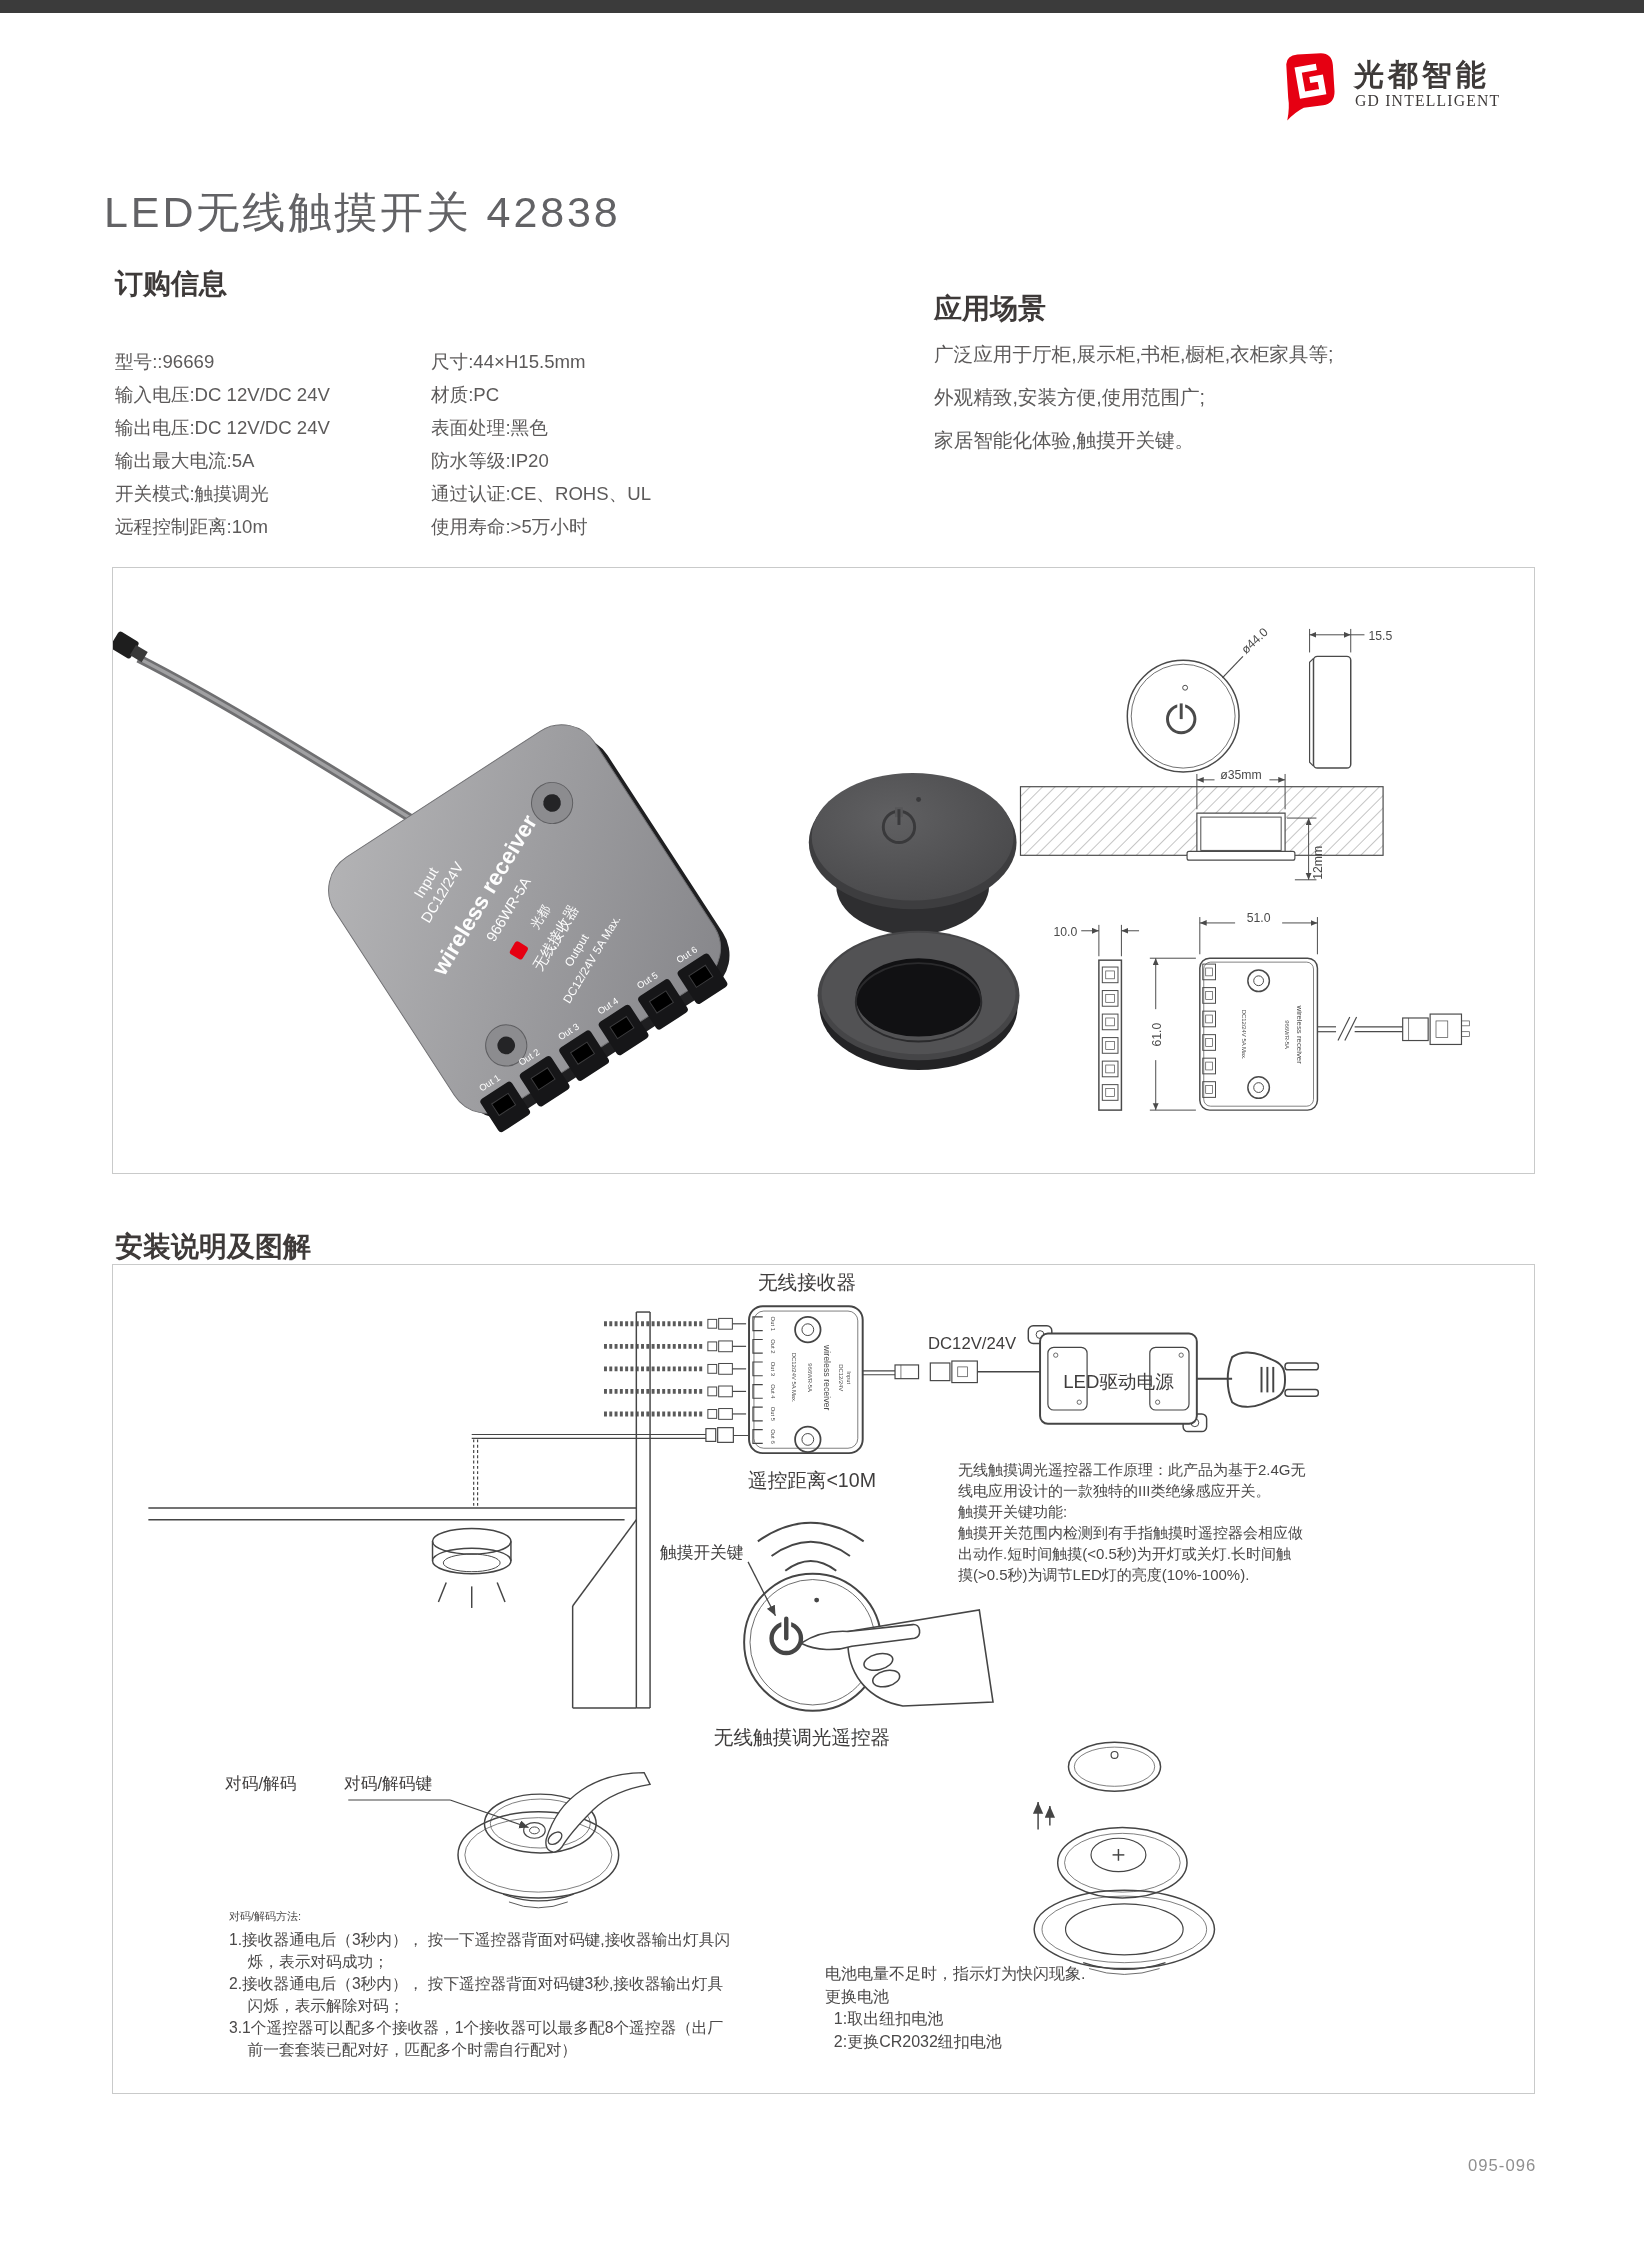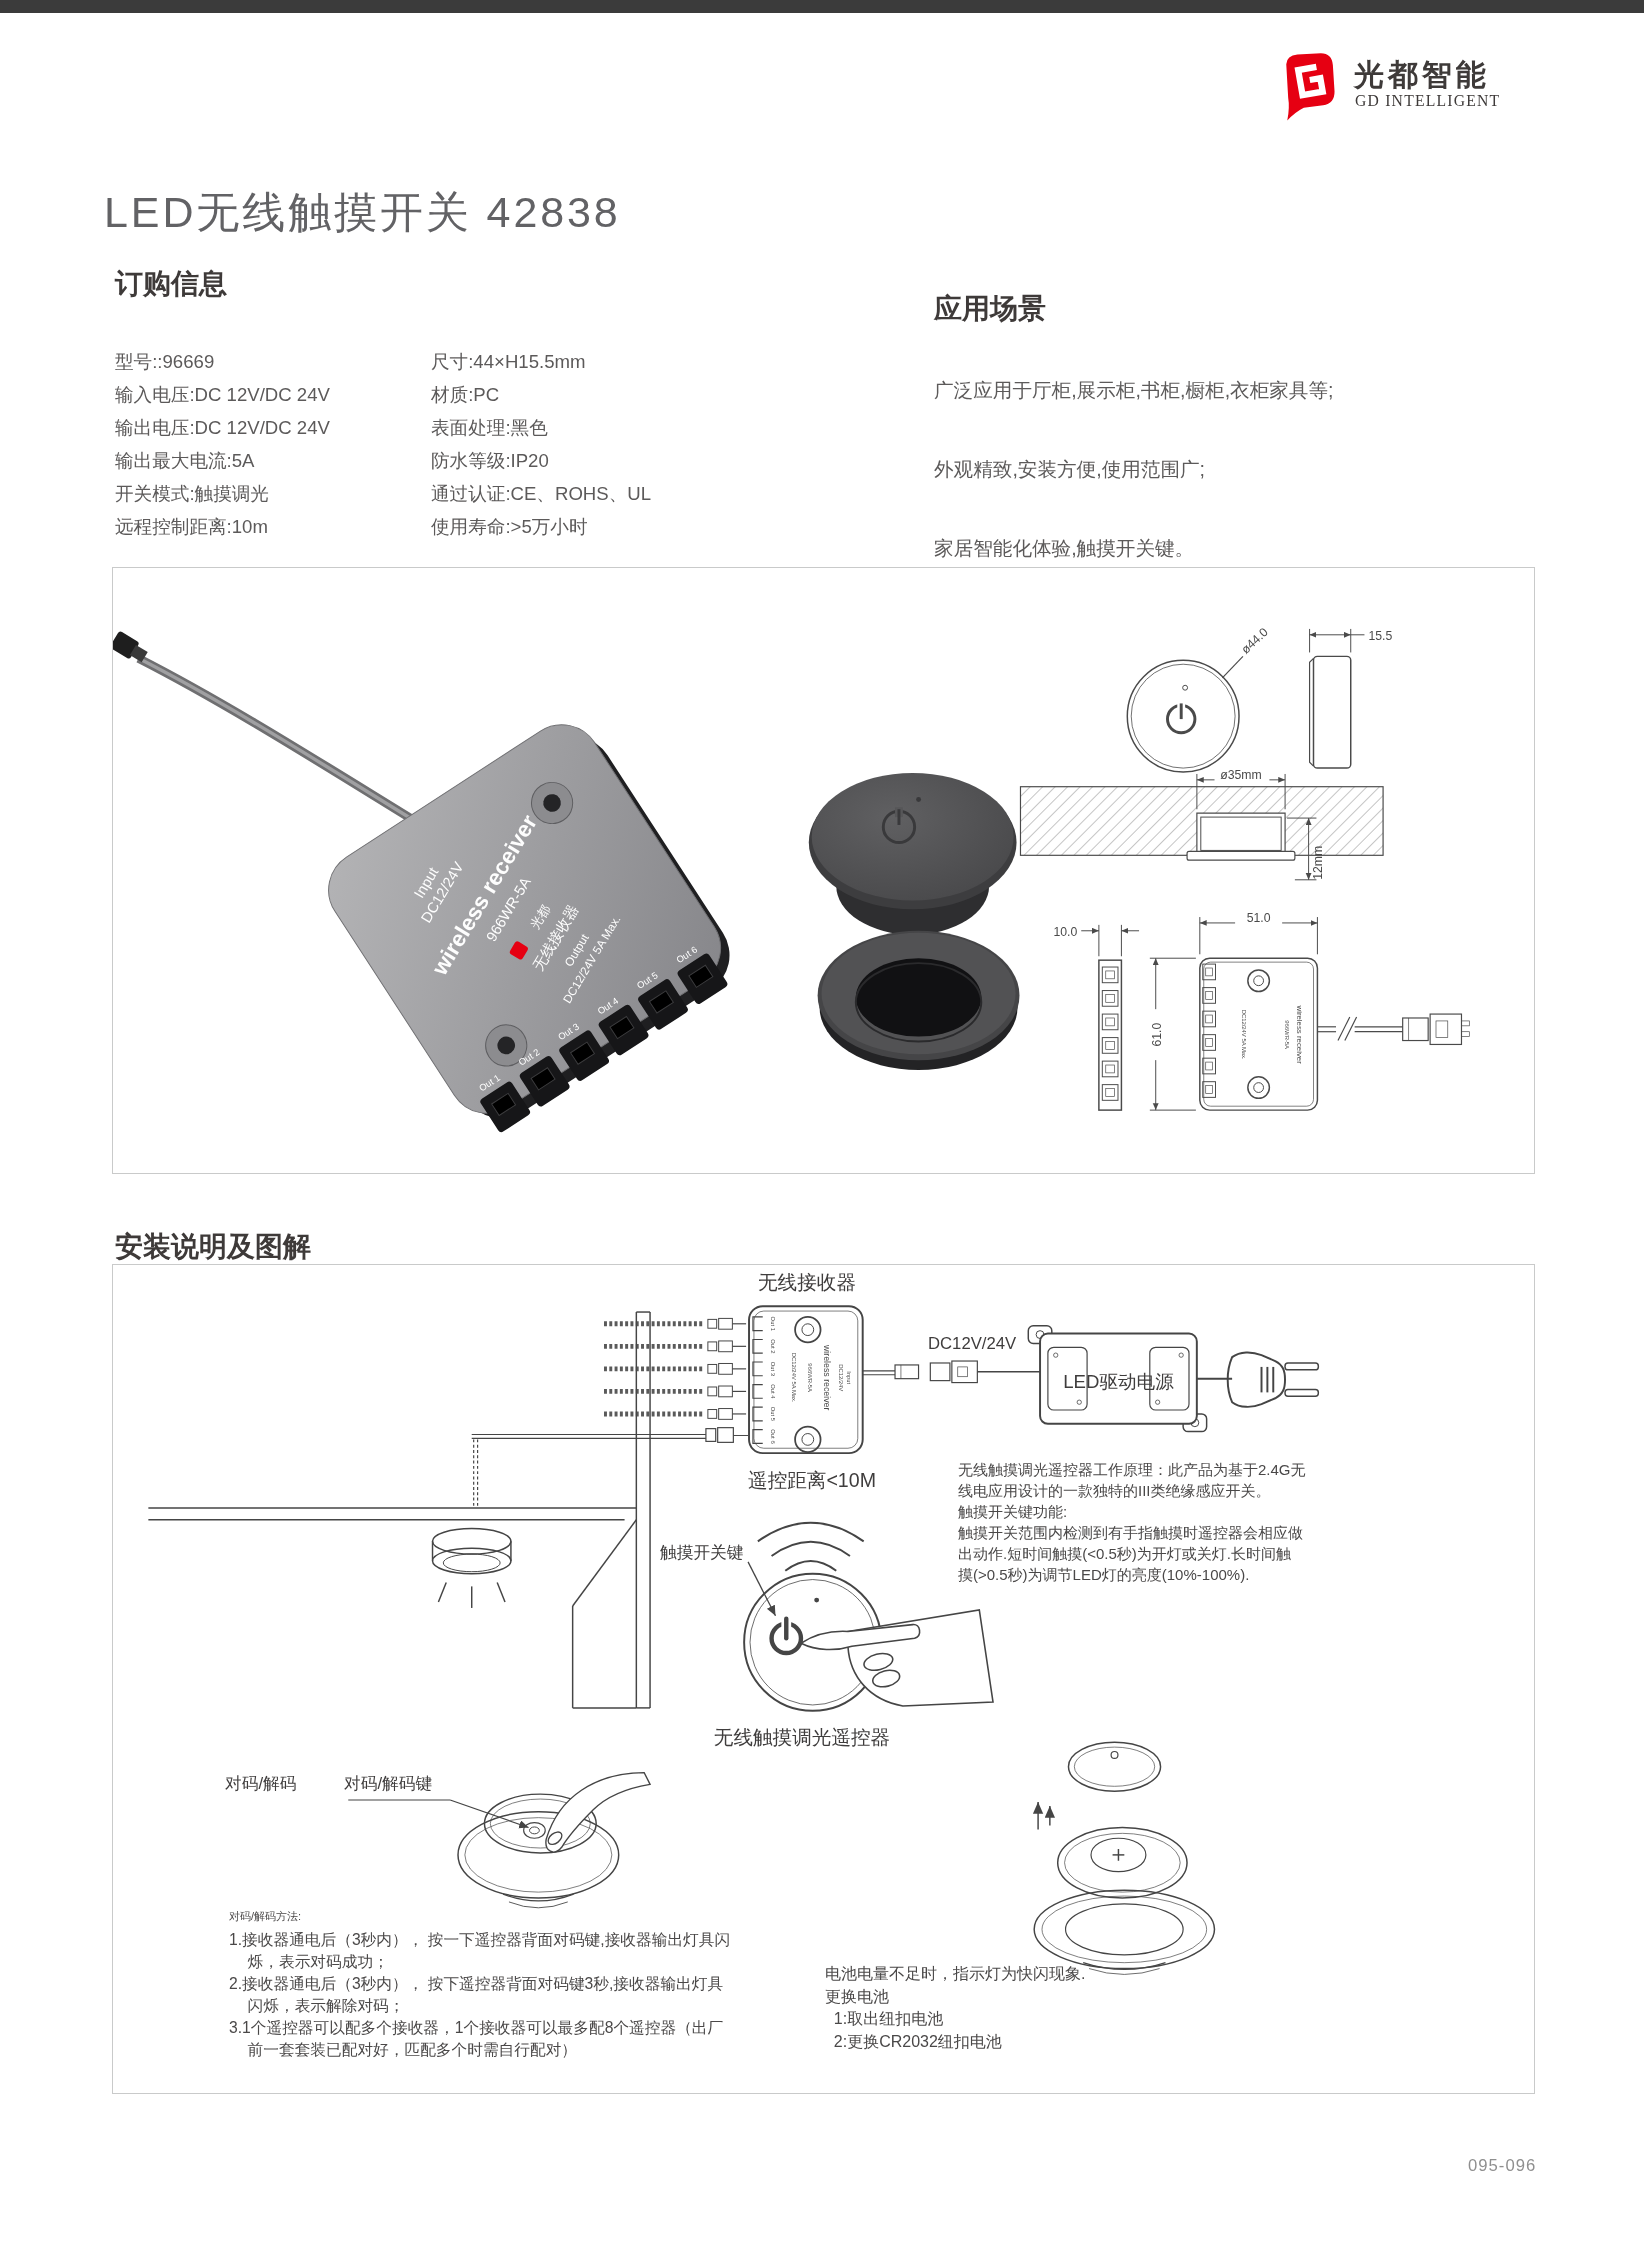--- a/index.html
+++ b/index.html
@@ -12,21 +12,21 @@
   .topbar{position:absolute;left:0;top:0;width:1645px;height:12.7px;background:#3b3b3b;}
   .logo{position:absolute;left:1274px;top:47px;width:294px;height:74px;}
   .logo-mark{position:absolute;left:0;top:0;}
   .logo-cn{position:absolute;left:80px;top:8px;font-size:30px;font-weight:bold;color:#3e3a39;letter-spacing:3.9px;white-space:nowrap;}
   .logo-en{position:absolute;left:81px;top:45px;font-size:15.7px;font-family:"Liberation Serif","DejaVu Serif",serif;color:#3e3a39;letter-spacing:1.2px;white-space:nowrap;}
   .title{position:absolute;left:104px;top:184px;font-size:43px;letter-spacing:2.9px;color:#626265;white-space:nowrap;}
   .heading{position:absolute;font-size:28px;font-weight:bold;color:#3e3a39;white-space:nowrap;}
   .spec-col{position:absolute;}
   .spec-line{height:33px;font-size:18.6px;color:#5c5a5a;white-space:nowrap;}
   .app-col{position:absolute;}
-  .app-line{height:43px;font-size:19.6px;color:#5c5a5a;white-space:nowrap;margin-top:36px;}
+  .app-line{height:43px;font-size:19.6px;color:#5c5a5a;white-space:nowrap;}
   .box{position:absolute;border:1px solid #c9caca;background:#fff;}
   .lbl{position:absolute;white-space:nowrap;color:#3f3d3d;}
   .c{text-align:center;}
   .principle-line{font-size:15px;line-height:21px;color:#4a4848;white-space:nowrap;}
   .pair-title{font-size:11px;line-height:23.5px;color:#4a4848;white-space:nowrap;}
   .pair-step{font-size:15.7px;line-height:22px;color:#4a4848;padding-left:18.6px;text-indent:-18.6px;}
   .batt-line{font-size:16px;line-height:22.5px;color:#4a4848;white-space:nowrap;}
   .pagenum{position:absolute;left:1468px;top:2156px;font-size:16.7px;color:#8f8f8f;letter-spacing:1px;}
   svg text{font-family:"Liberation Sans","DejaVu Sans",sans-serif;}
 </style>

